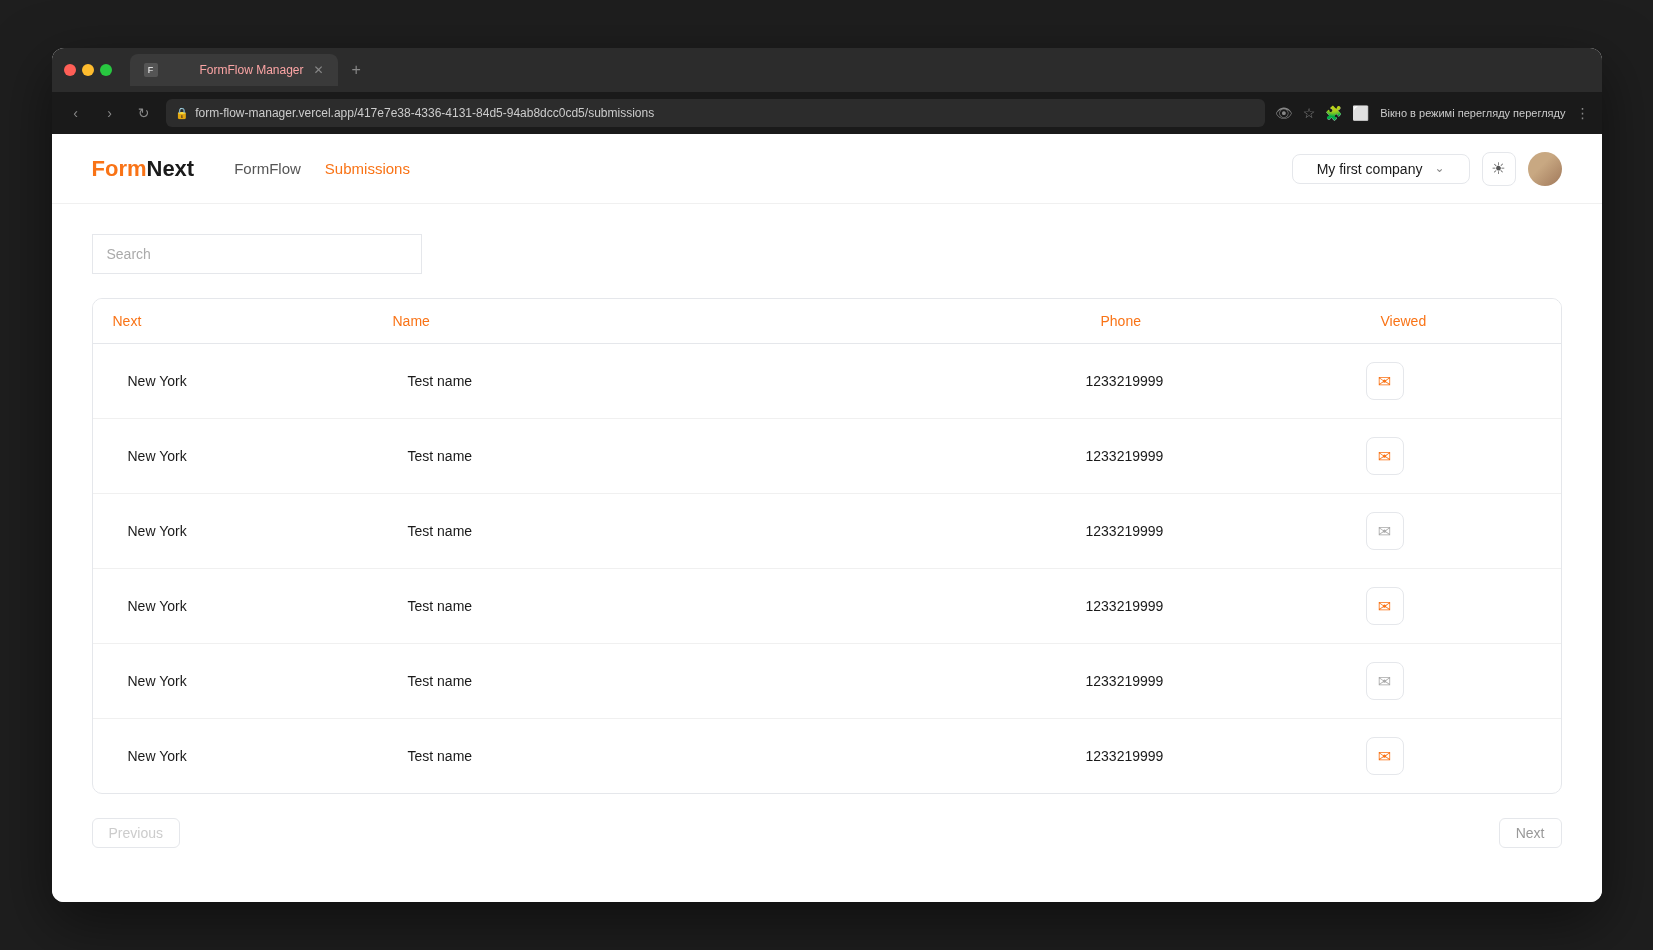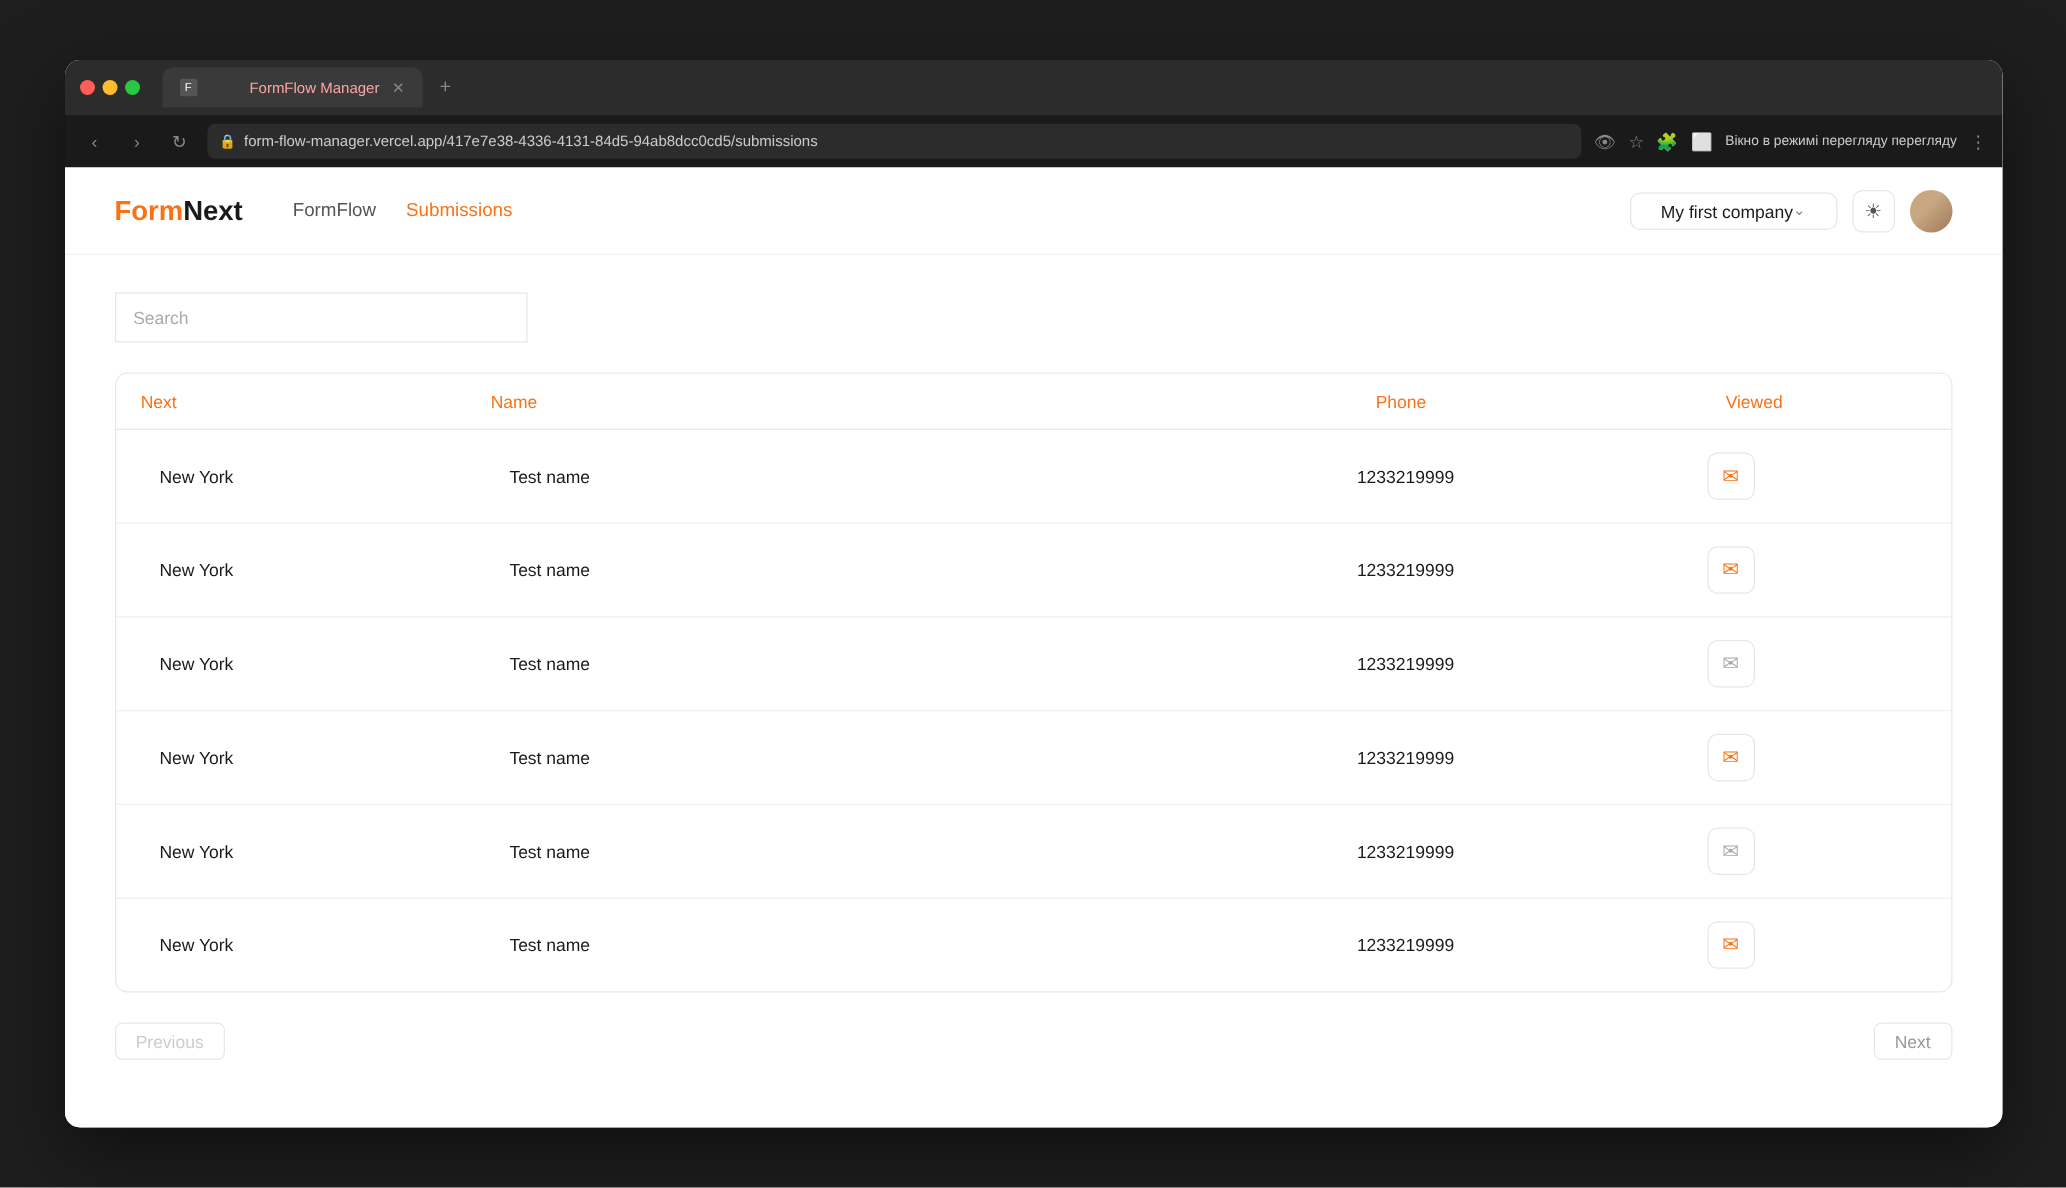--- a/index.html
+++ b/index.html
@@ -180,21 +180,21 @@
       align-items: center;
       gap: 12px;
     }
 
     .company-selector {
       display: flex;
       align-items: flex-start;
       border: 1px solid #e5e7eb;
       border-radius: 8px;
       padding: 6px 24px;
-      gap: 0;
+      gap: 12px;
       cursor: pointer;
       font-size: 14px;
       color: #1a1a1a;
     }
 
     .theme-btn {
       width: 34px;
       height: 34px;
       border-radius: 8px;
       border: 1px solid #e5e7eb;

